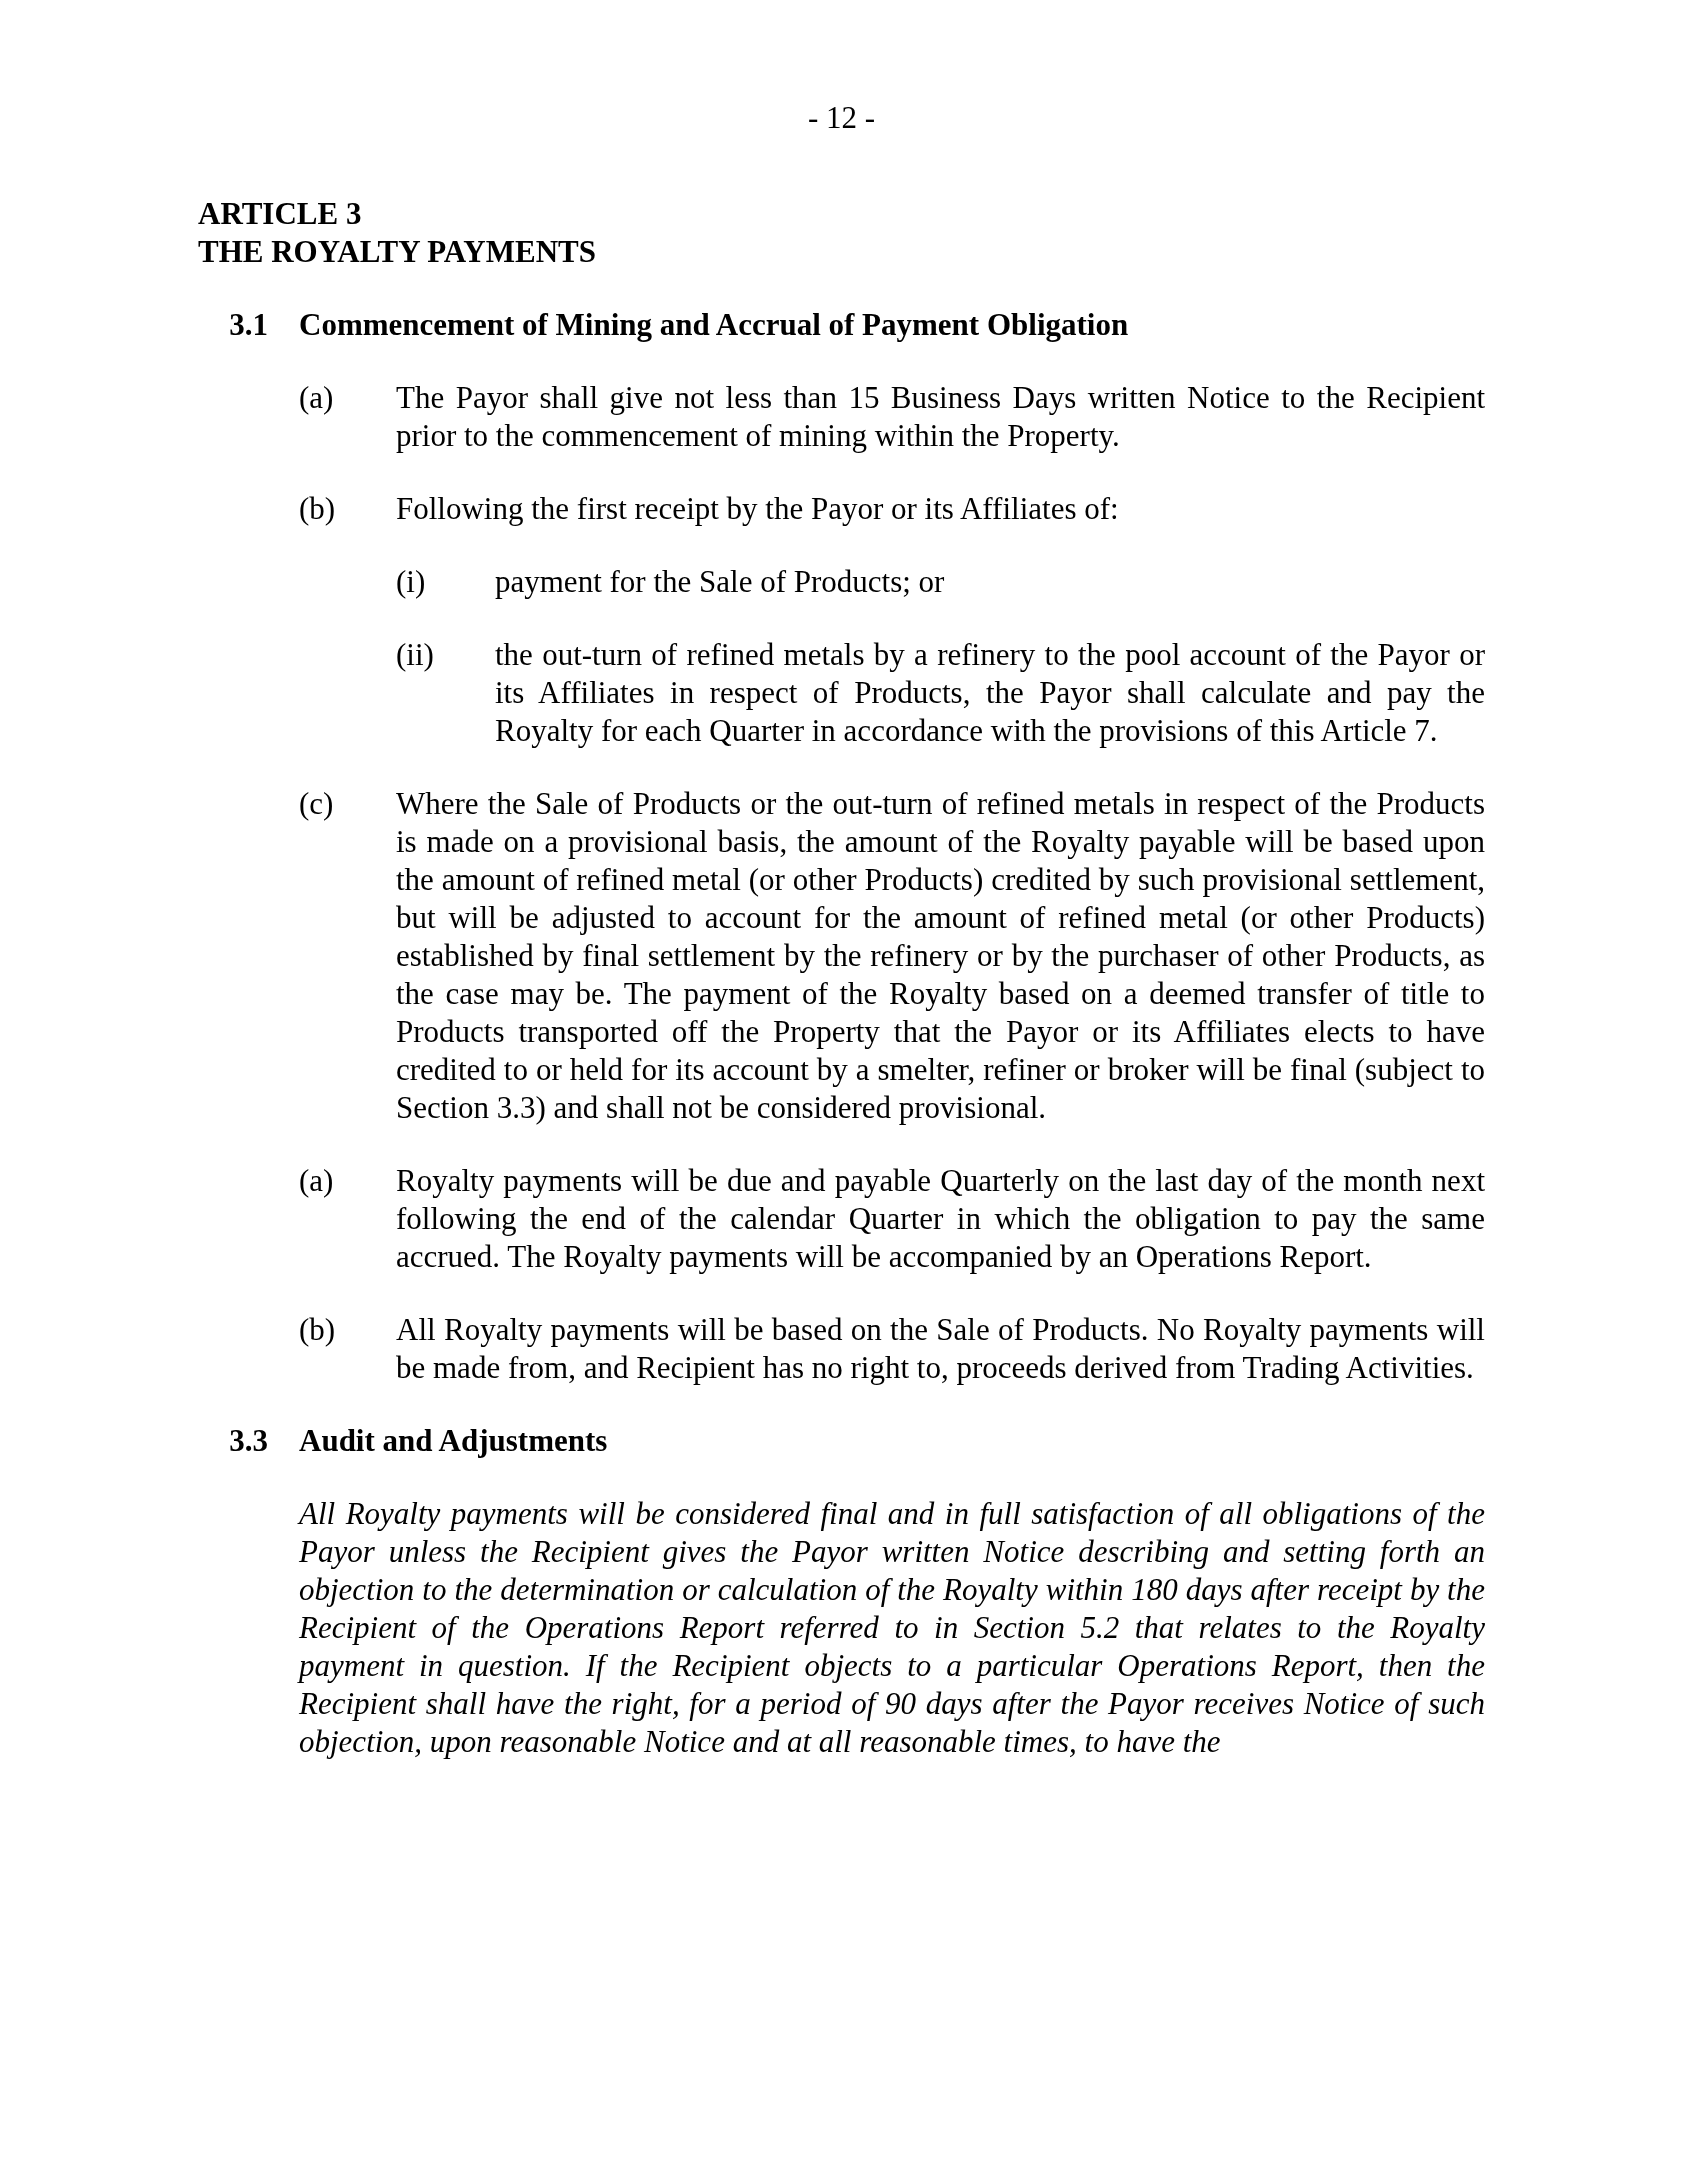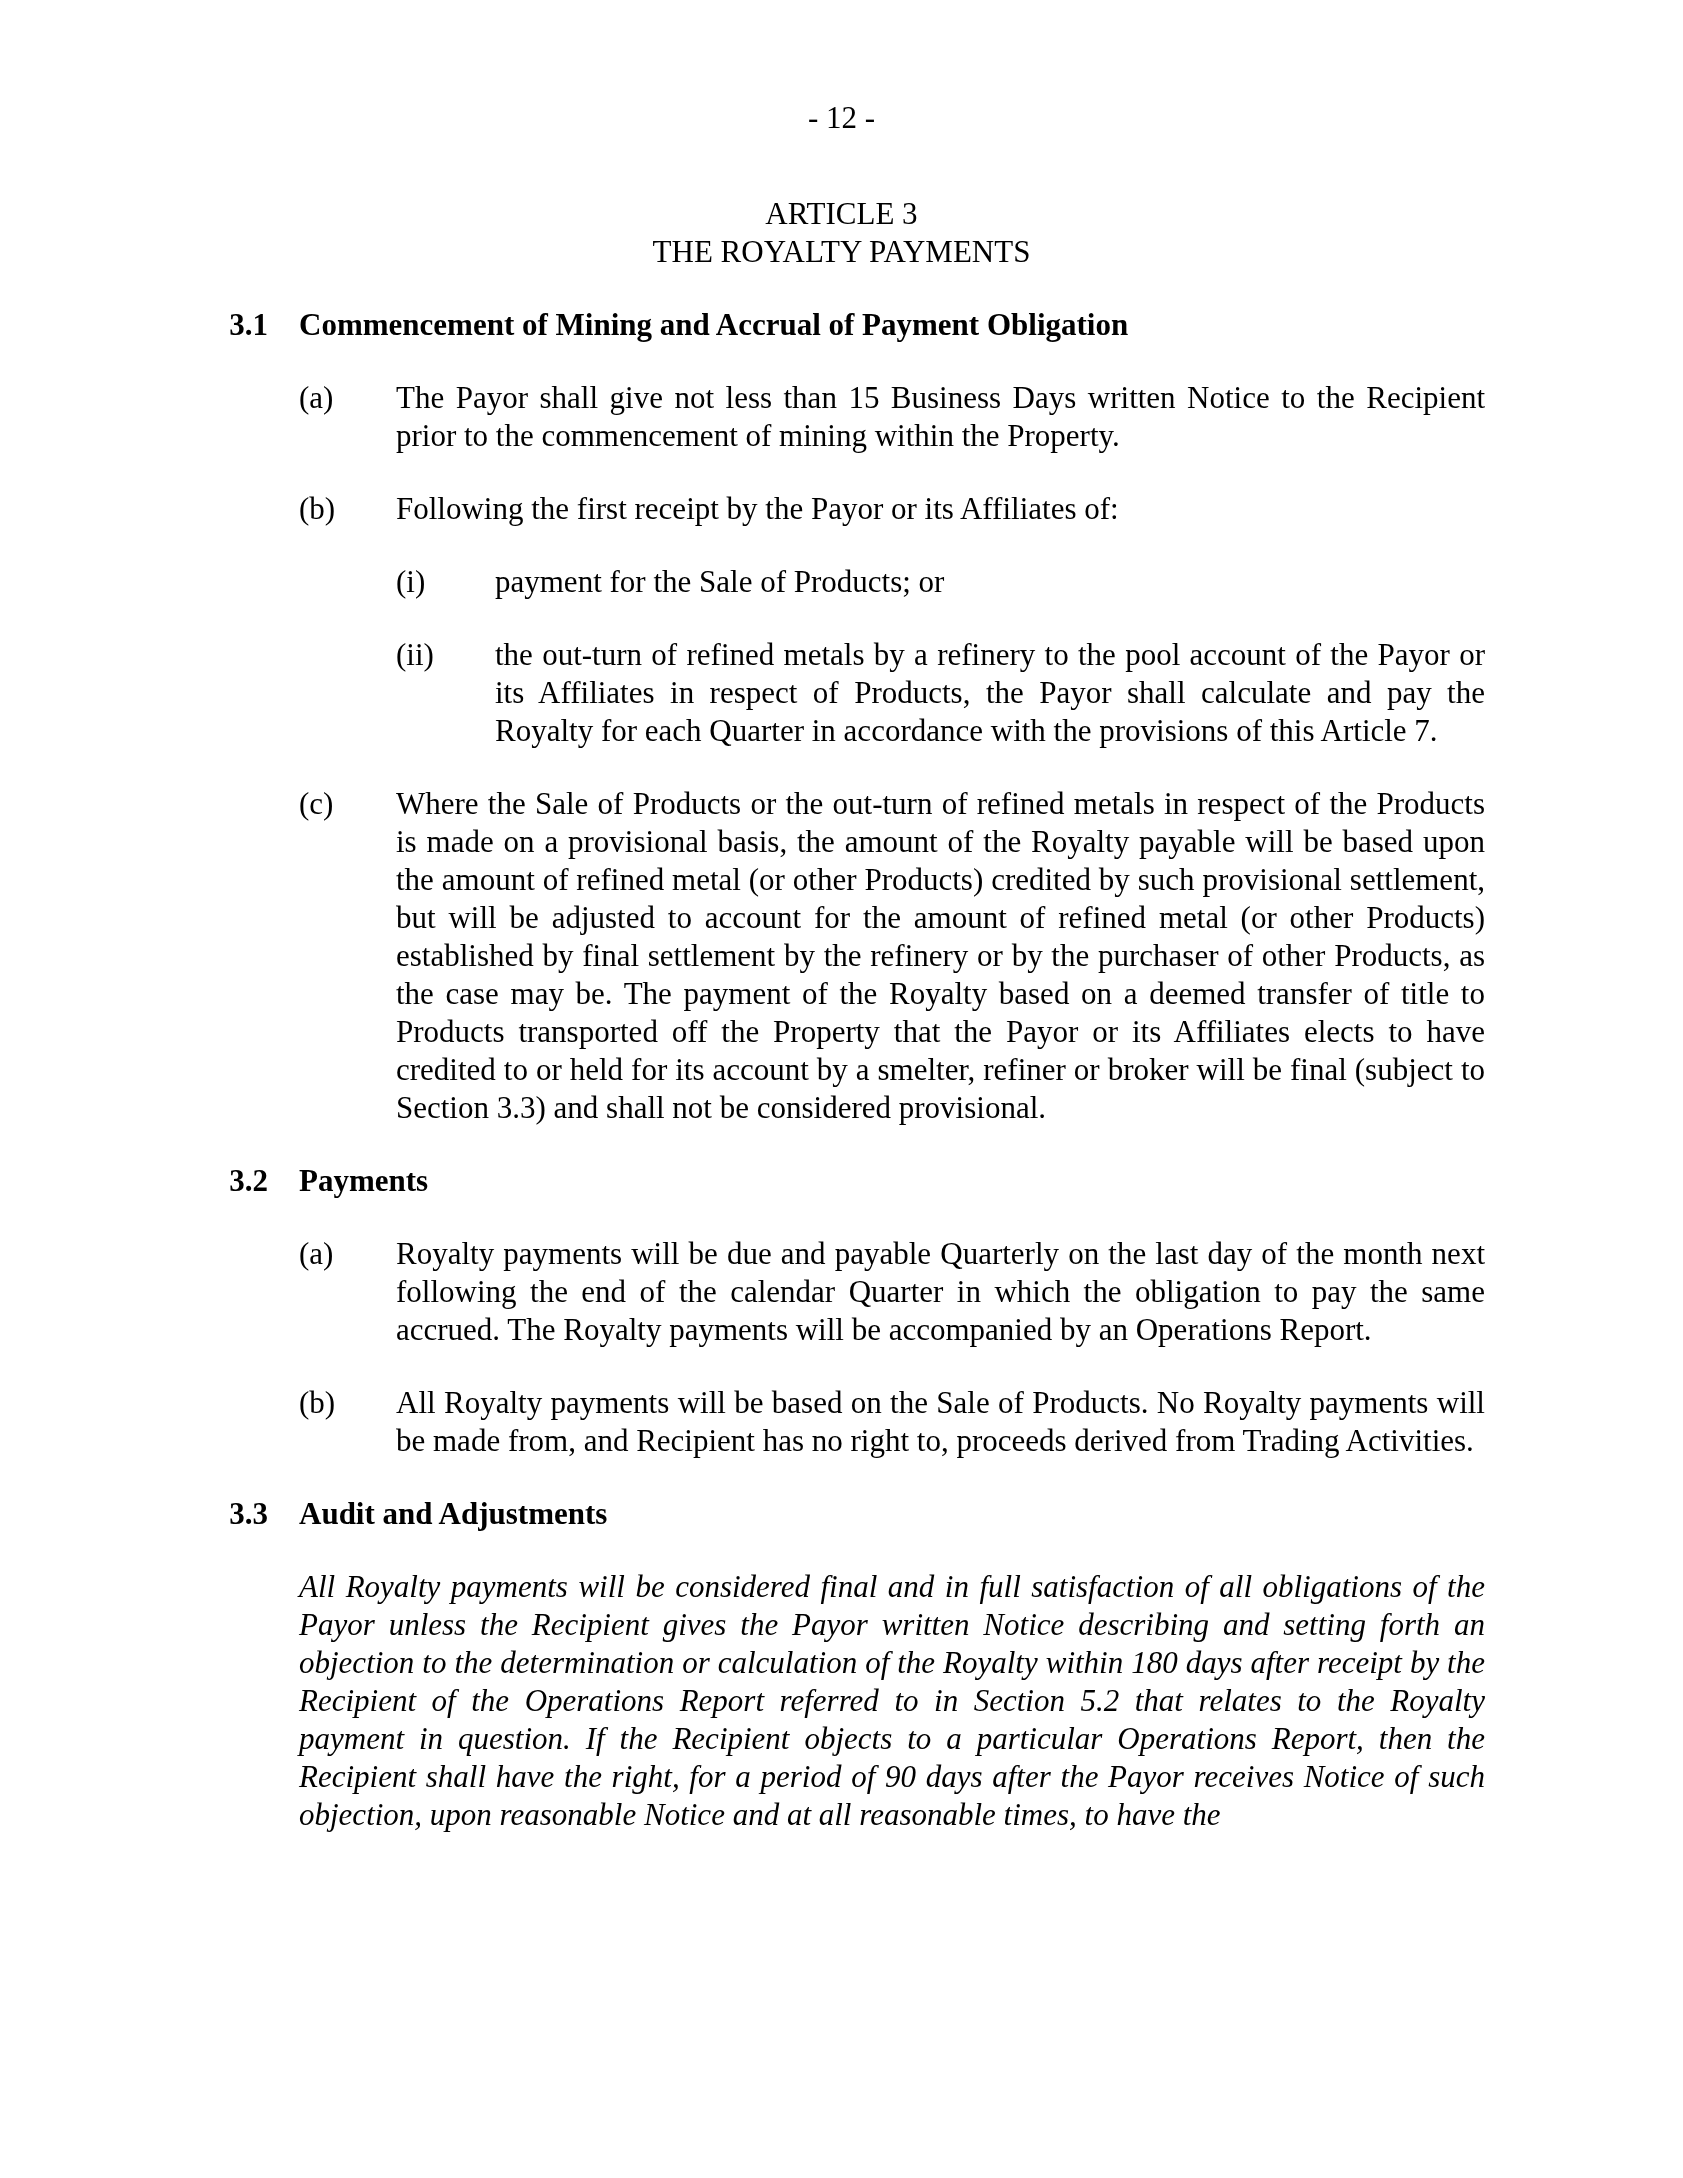--- a/index.html
+++ b/index.html
@@ -18,22 +18,22 @@
     line-height: 38px;
     box-sizing: border-box;
     padding: 99px 198px 16px 198px;
     overflow: hidden;
   }
   .page-number {
     text-align: center;
     margin: 0 0 58px 0;
   }
   .article-title {
-    text-align: center;
-    font-weight: normal;
+    text-align: left;
+    font-weight: bold;
     margin: 0 0 35px 0;
   }
   .section-heading {
     display: flex;
     font-weight: bold;
     margin: 35px 0 0 0;
   }
   .section-number {
     flex: 0 0 101px;
     text-align: center;
@@ -100,24 +100,20 @@
   <div class="item-l2">
     <span class="item-label">(ii)</span>
     <span class="item-text">the out-turn of refined metals by a refinery to the pool account of the Payor or its Affiliates in respect of Products, the Payor shall calculate and pay the Royalty for each Quarter in accordance with the provisions of this Article 7.</span>
   </div>
 
   <div class="item-l1">
     <span class="item-label">(c)</span>
     <span class="item-text">Where the Sale of Products or the out-turn of refined metals in respect of the Products is made on a provisional basis, the amount of the Royalty payable will be based upon the amount of refined metal (or other Products) credited by such provisional settlement, but will be adjusted to account for the amount of refined metal (or other Products) established by final settlement by the refinery or by the purchaser of other Products, as the case may be.  The payment of the Royalty based on a deemed transfer of title to Products transported off the Property that the Payor or its Affiliates elects to have credited to or held for its account by a smelter, refiner or broker will be final (subject to Section 3.3) and shall not be considered provisional.</span>
   </div>
 
-  <div class="section-heading">
-    <span class="section-number">3.2</span>
-    <span class="section-heading-text">Payments</span>
-  </div>
 
   <div class="item-l1">
     <span class="item-label">(a)</span>
     <span class="item-text">Royalty payments will be due and payable Quarterly on the last day of the month next following the end of the calendar Quarter in which the obligation to pay the same accrued.  The Royalty payments will be accompanied by an Operations Report.</span>
   </div>
 
   <div class="item-l1">
     <span class="item-label">(b)</span>
     <span class="item-text">All Royalty payments will be based on the Sale of Products.  No Royalty payments will be made from, and Recipient has no right to, proceeds derived from Trading Activities.</span>
   </div>

